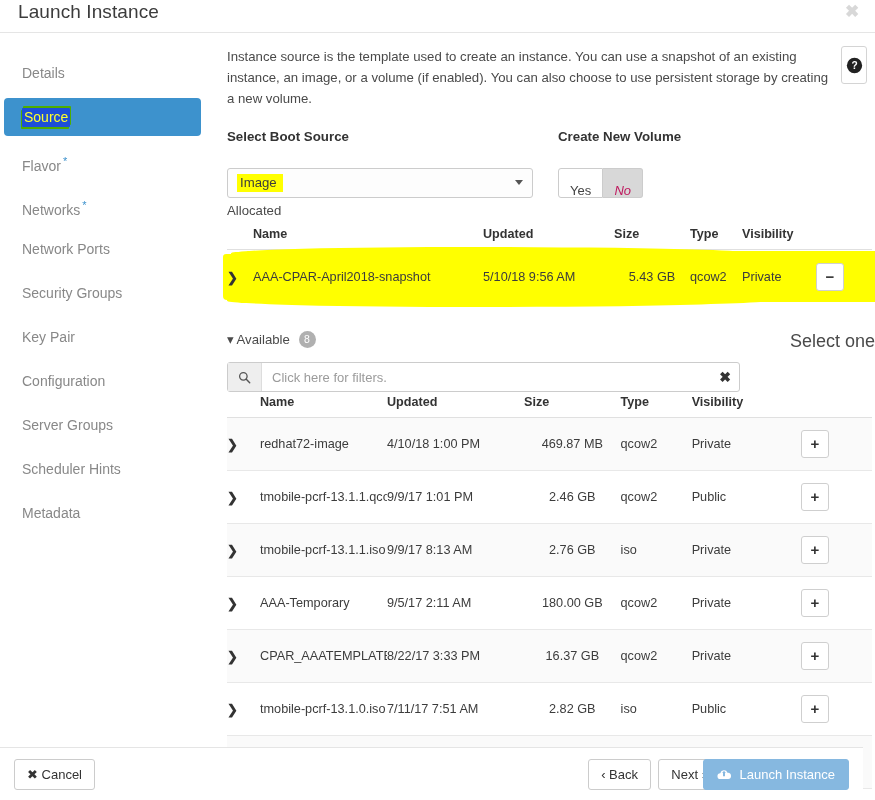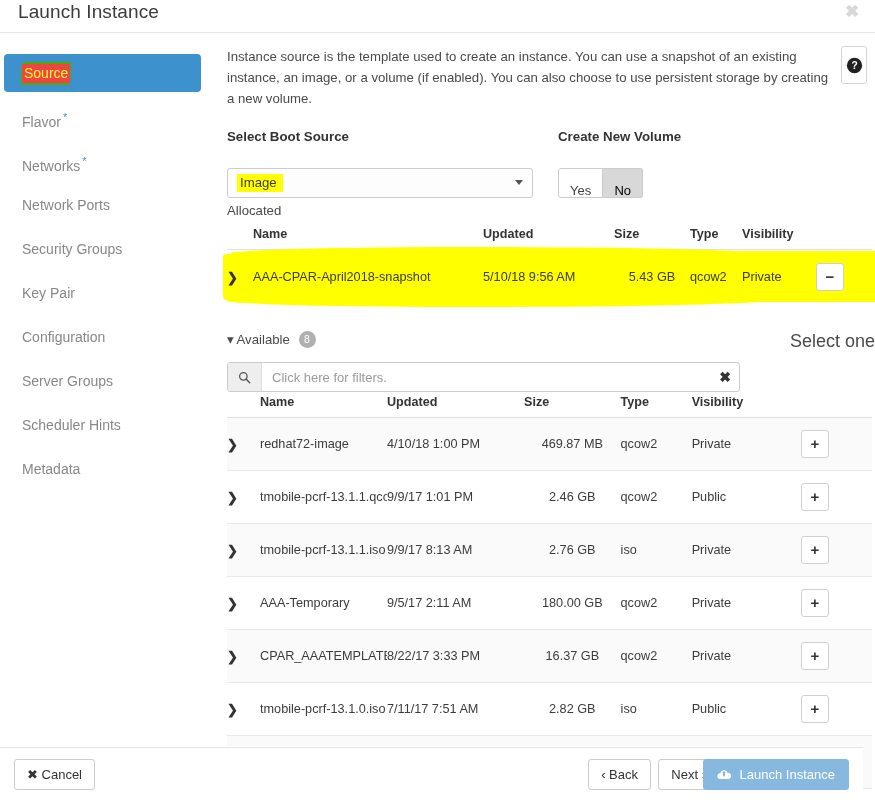--- a/index.html
+++ b/index.html
@@ -72,21 +72,21 @@
     background: #3d92cd;
     color: #ffffff;
   }
   .nav-item .hl {
     background: #ffff00;
     padding: 1px 2px 2px 2px;
     border-radius: 1px;
   }
   .nav-item.active .hl {
     
-    background: #ef4444;
+    background: #1d4ed8;
     color: #ffff2b;
     box-shadow: 1px -2px 0 0 #4fad00, -1px 2px 0 0 #4fad00;
   }
   .req-star {
     color: #3d92cd;
     font-size: 11px;
     vertical-align: super;
     margin-left: 2px;
   }
 
@@ -167,21 +167,21 @@
     border: 1px solid #cccccc;
     background: #ffffff;
     font-size: 13px;
     color: #444444;
     line-height: 28px;
     text-align: center;
     cursor: pointer;
   }
   .tgl:first-child { border-radius: 3px 0 0 3px; }
   .tgl:last-child  { border-radius: 0 3px 3px 0; border-left: none; }
-  .tgl.on { background: #d8d8d8; color: #000000; }
+  .tgl.on { background: #d8d8d8; color: #be185d; font-style: italic; }
 
   
   .sec-title {
     font-size: 13.2px;
     color: #4a4a4a;
     margin: 12px 0 6px 0;
   }
 
   .tbl { width: 645px; border-collapse: collapse; table-layout: fixed; }
   .tbl th {
@@ -396,20 +396,21 @@
 <body>
 
 <div id="app">
 
   <div class="titlebar">
     <h1>Launch Instance</h1>
     <div class="close-x">✖</div>
   </div>
 
   <div class="sidebar" id="sidebar">
+      <div class="nav-item"><span>Details</span></div>
       <div class="nav-item active"><span class="hl">Source</span></div>
       <div class="nav-item"><span>Flavor</span><span class="req-star">*</span></div>
       <div class="nav-item"><span>Networks</span><span class="req-star">*</span></div>
       <div class="nav-item"><span>Network Ports</span></div>
       <div class="nav-item"><span>Security Groups</span></div>
       <div class="nav-item"><span>Key Pair</span></div>
       <div class="nav-item"><span>Configuration</span></div>
       <div class="nav-item"><span>Server Groups</span></div>
       <div class="nav-item"><span>Scheduler Hints</span></div>
       <div class="nav-item"><span>Metadata</span></div>

